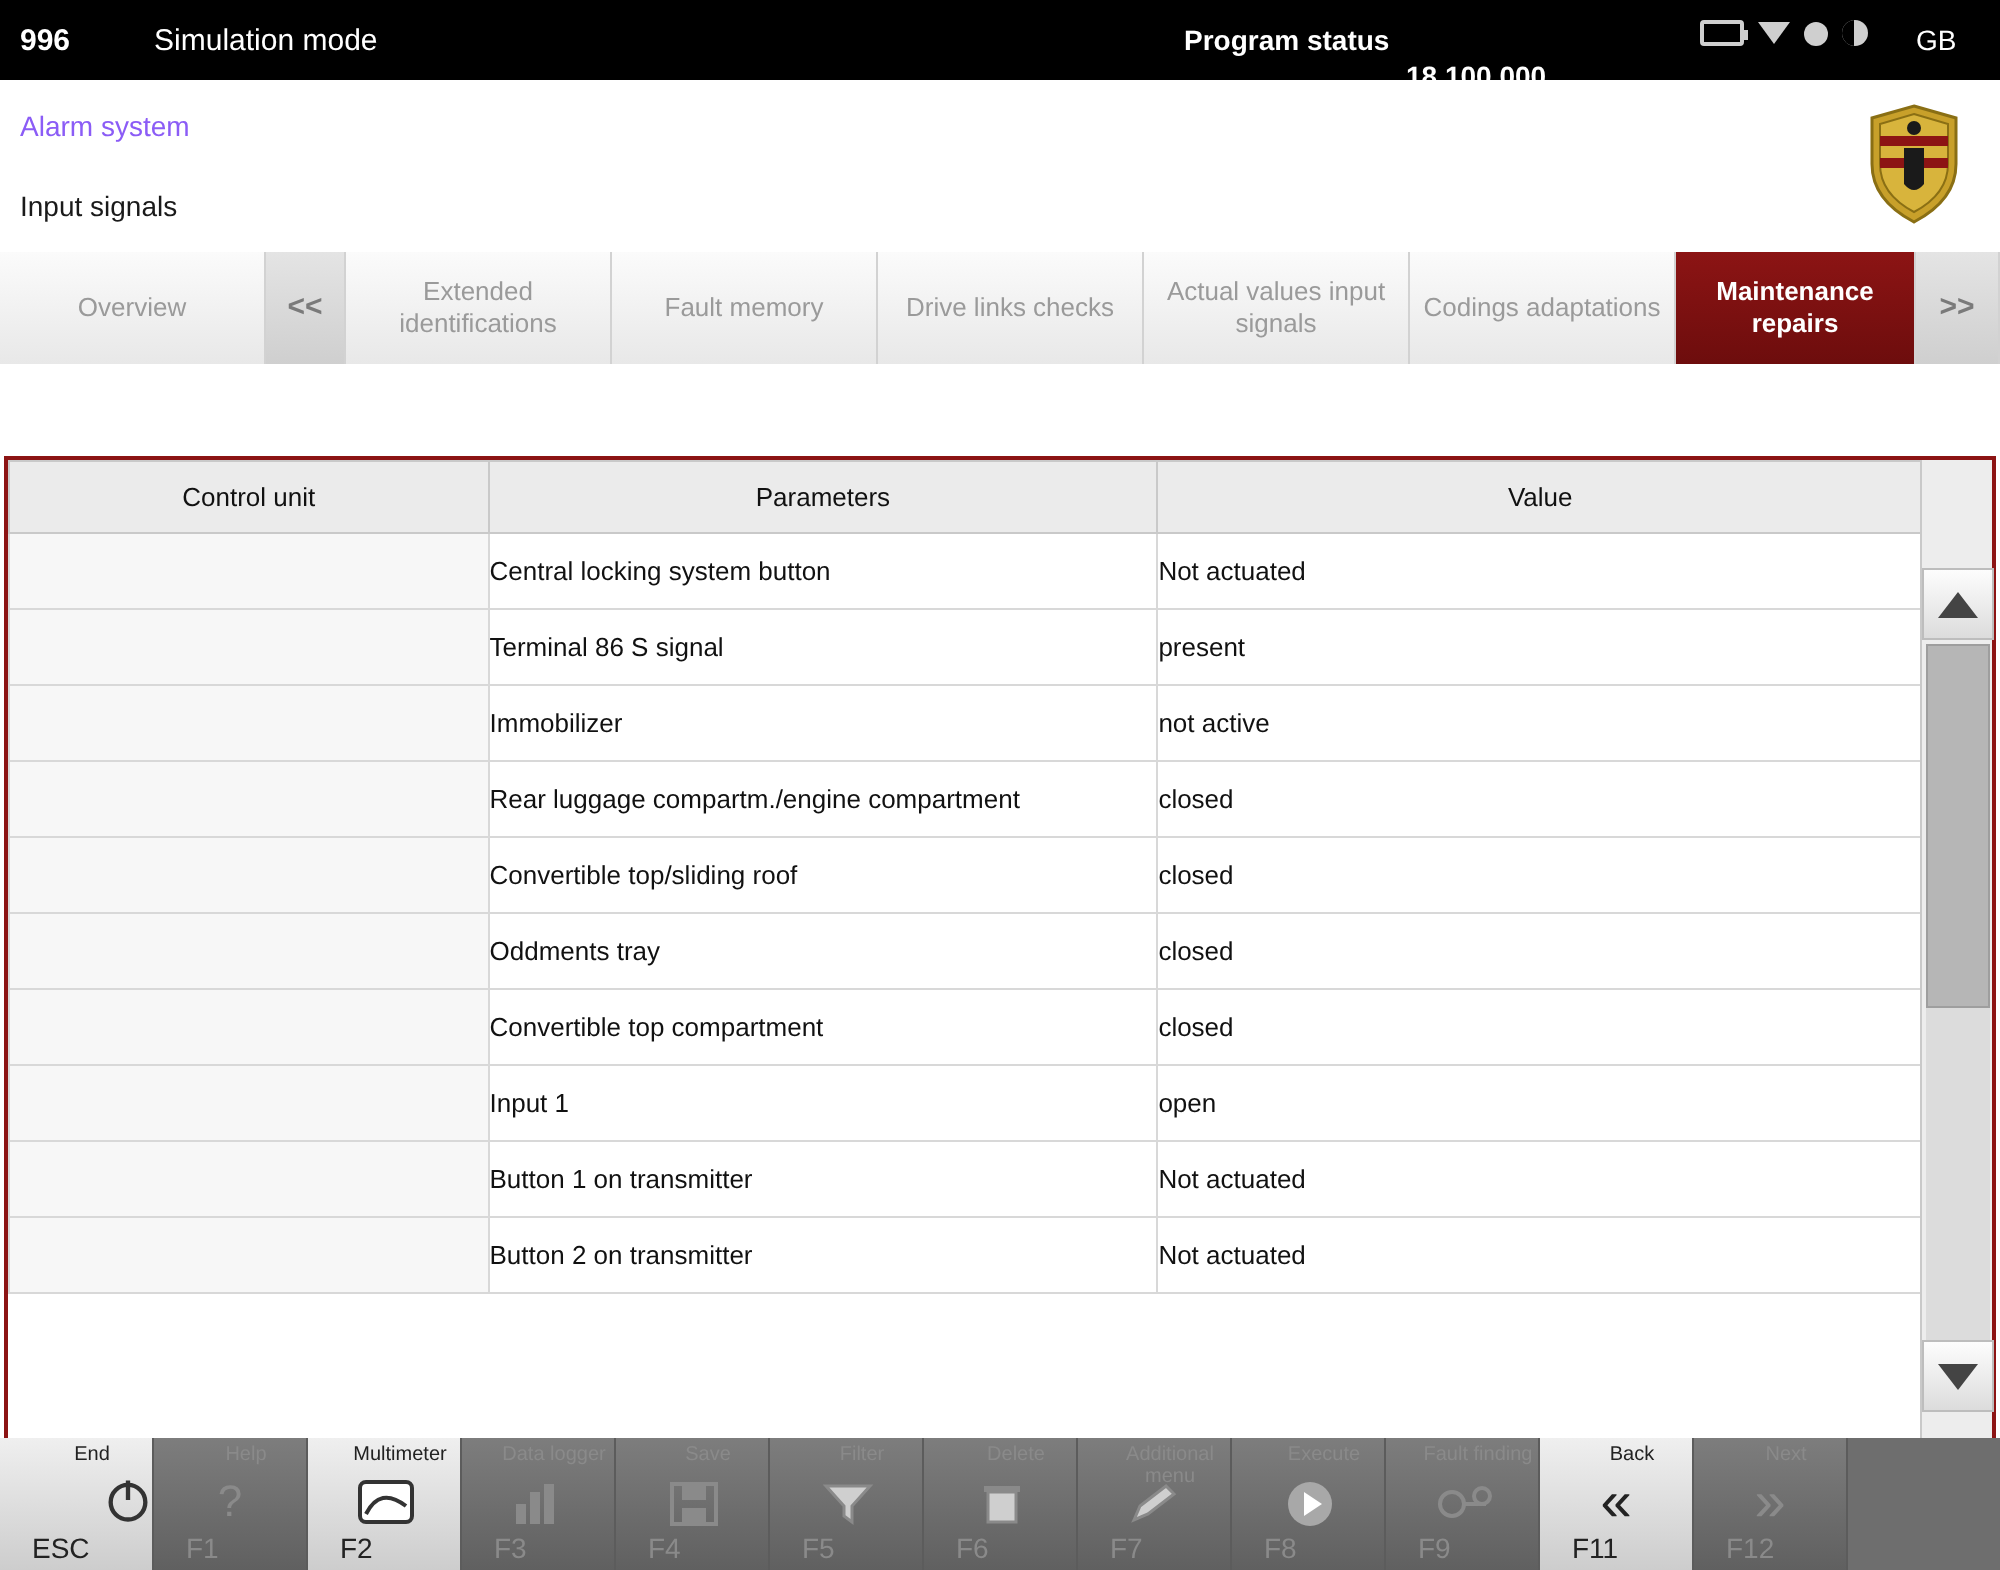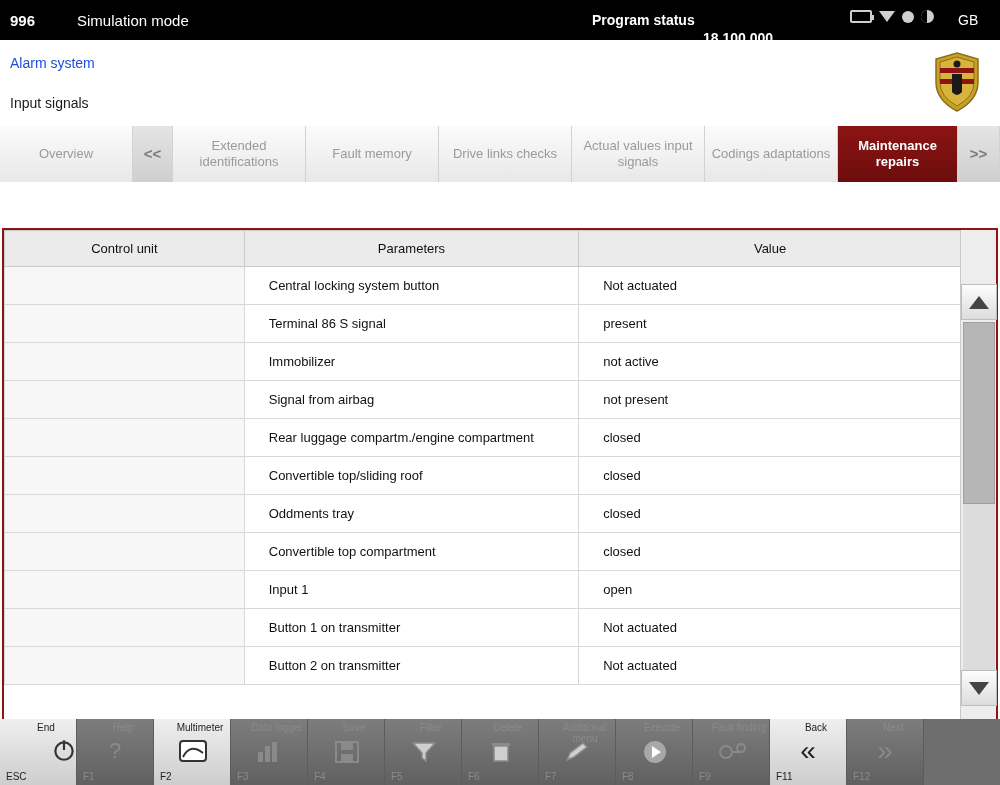--- a/index.html
+++ b/index.html
@@ -73,21 +73,21 @@
   }
 
   
   .header {
     position: absolute; left: 0; top: 40px;
     width: 1000px; height: 86px;
     background: #ffffff;
   }
   .header .line1 {
     position: absolute; left: 10px; top: 15px;
-    font-size: 14px; color: #1d4ed8;
+    font-size: 14px; color: #8b5cf6;
   }
   .header .line2 {
     position: absolute; left: 10px; top: 55px;
     font-size: 14px; color: #1a1a1a;
   }
   .crest {
     position: absolute; right: 20px; top: 12px;
     width: 46px; height: 60px;
   }
 
@@ -137,21 +137,21 @@
     border: 1px solid #c9c9c9;
     font-size: 13px; font-weight: normal;
     color: #111;
     text-align: center;
   }
   table.grid td {
     height: 38px;
     border: 1px solid #d8d8d8;
     font-size: 13px;
     color: #111;
-    padding: 0 24px;
+    padding: 0 0;
     background: #ffffff;
   }
   table.grid td.alt { background: #f7f7f7; }
   .col-cu { width: 238px; }
   .col-par { width: 332px; }
   .col-val { width: 380px; }
 
   
   .scroll {
     position: absolute; right: 0; top: 0;
@@ -208,22 +208,22 @@
   }
   .fkey.enabled {
     background: linear-gradient(to bottom, #efefef 0%, #cdcdcd 100%);
     color: #222;
   }
   .fkey .label {
     position: absolute; top: 3px; left: 0; width: 100%;
     text-align: center; font-size: 10px; padding-left: 16px;
   }
   .fkey .fnum {
-    position: absolute; bottom: 3px; left: 6px;
-    font-size: 10px;
+    position: absolute; bottom: 3px; left: 16px;
+    font-size: 14px;
   }
   .fkey .gl {
     position: absolute; top: 20px; left: 0; width: 100%;
     text-align: center; font-size: 22px; line-height: 24px;
   }
   .fkey.dim .gl, .fkey.dim .label, .fkey.dim .fnum { color: #8a8a8a; }
 </style>
 </head>
 <body>
 
@@ -286,25 +286,20 @@
         <td class="col-par">Terminal 86 S signal</td>
         <td class="col-val">present</td>
       </tr>
       <tr>
         <td class="col-cu alt"></td>
         <td class="col-par">Immobilizer</td>
         <td class="col-val">not active</td>
       </tr>
       <tr>
         <td class="col-cu alt"></td>
-        <td class="col-par">Signal from airbag</td>
-        <td class="col-val">not present</td>
-      </tr>
-      <tr>
-        <td class="col-cu alt"></td>
         <td class="col-par">Rear luggage compartm./engine compartment</td>
         <td class="col-val">closed</td>
       </tr>
       <tr>
         <td class="col-cu alt"></td>
         <td class="col-par">Convertible top/sliding roof</td>
         <td class="col-val">closed</td>
       </tr>
       <tr>
         <td class="col-cu alt"></td>

